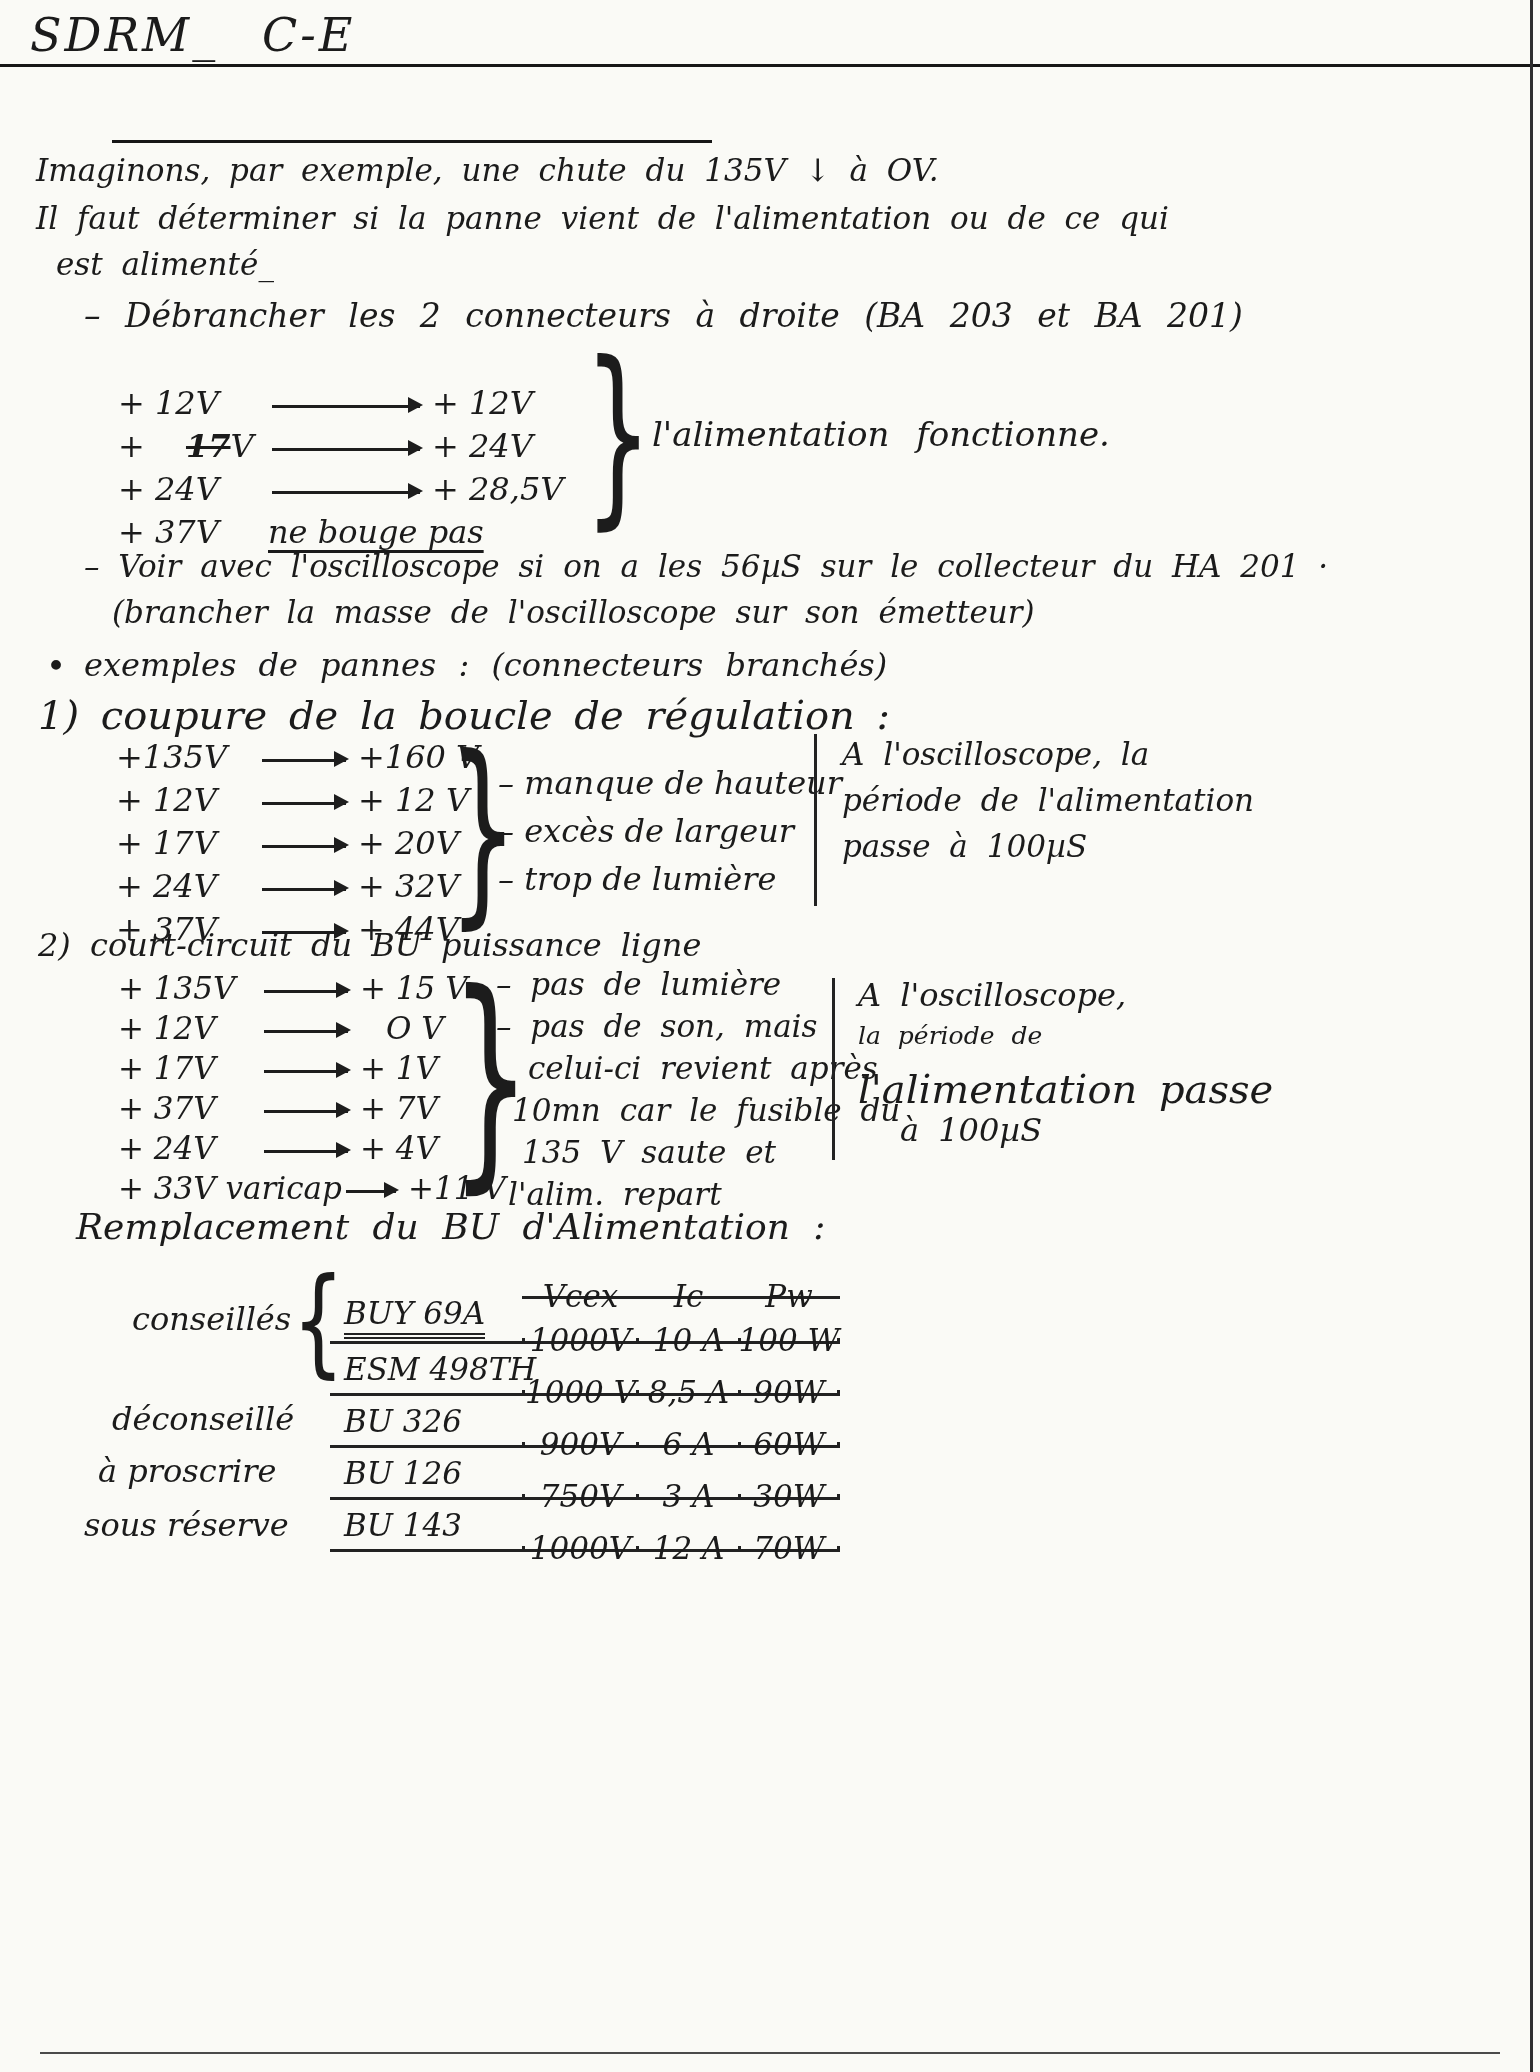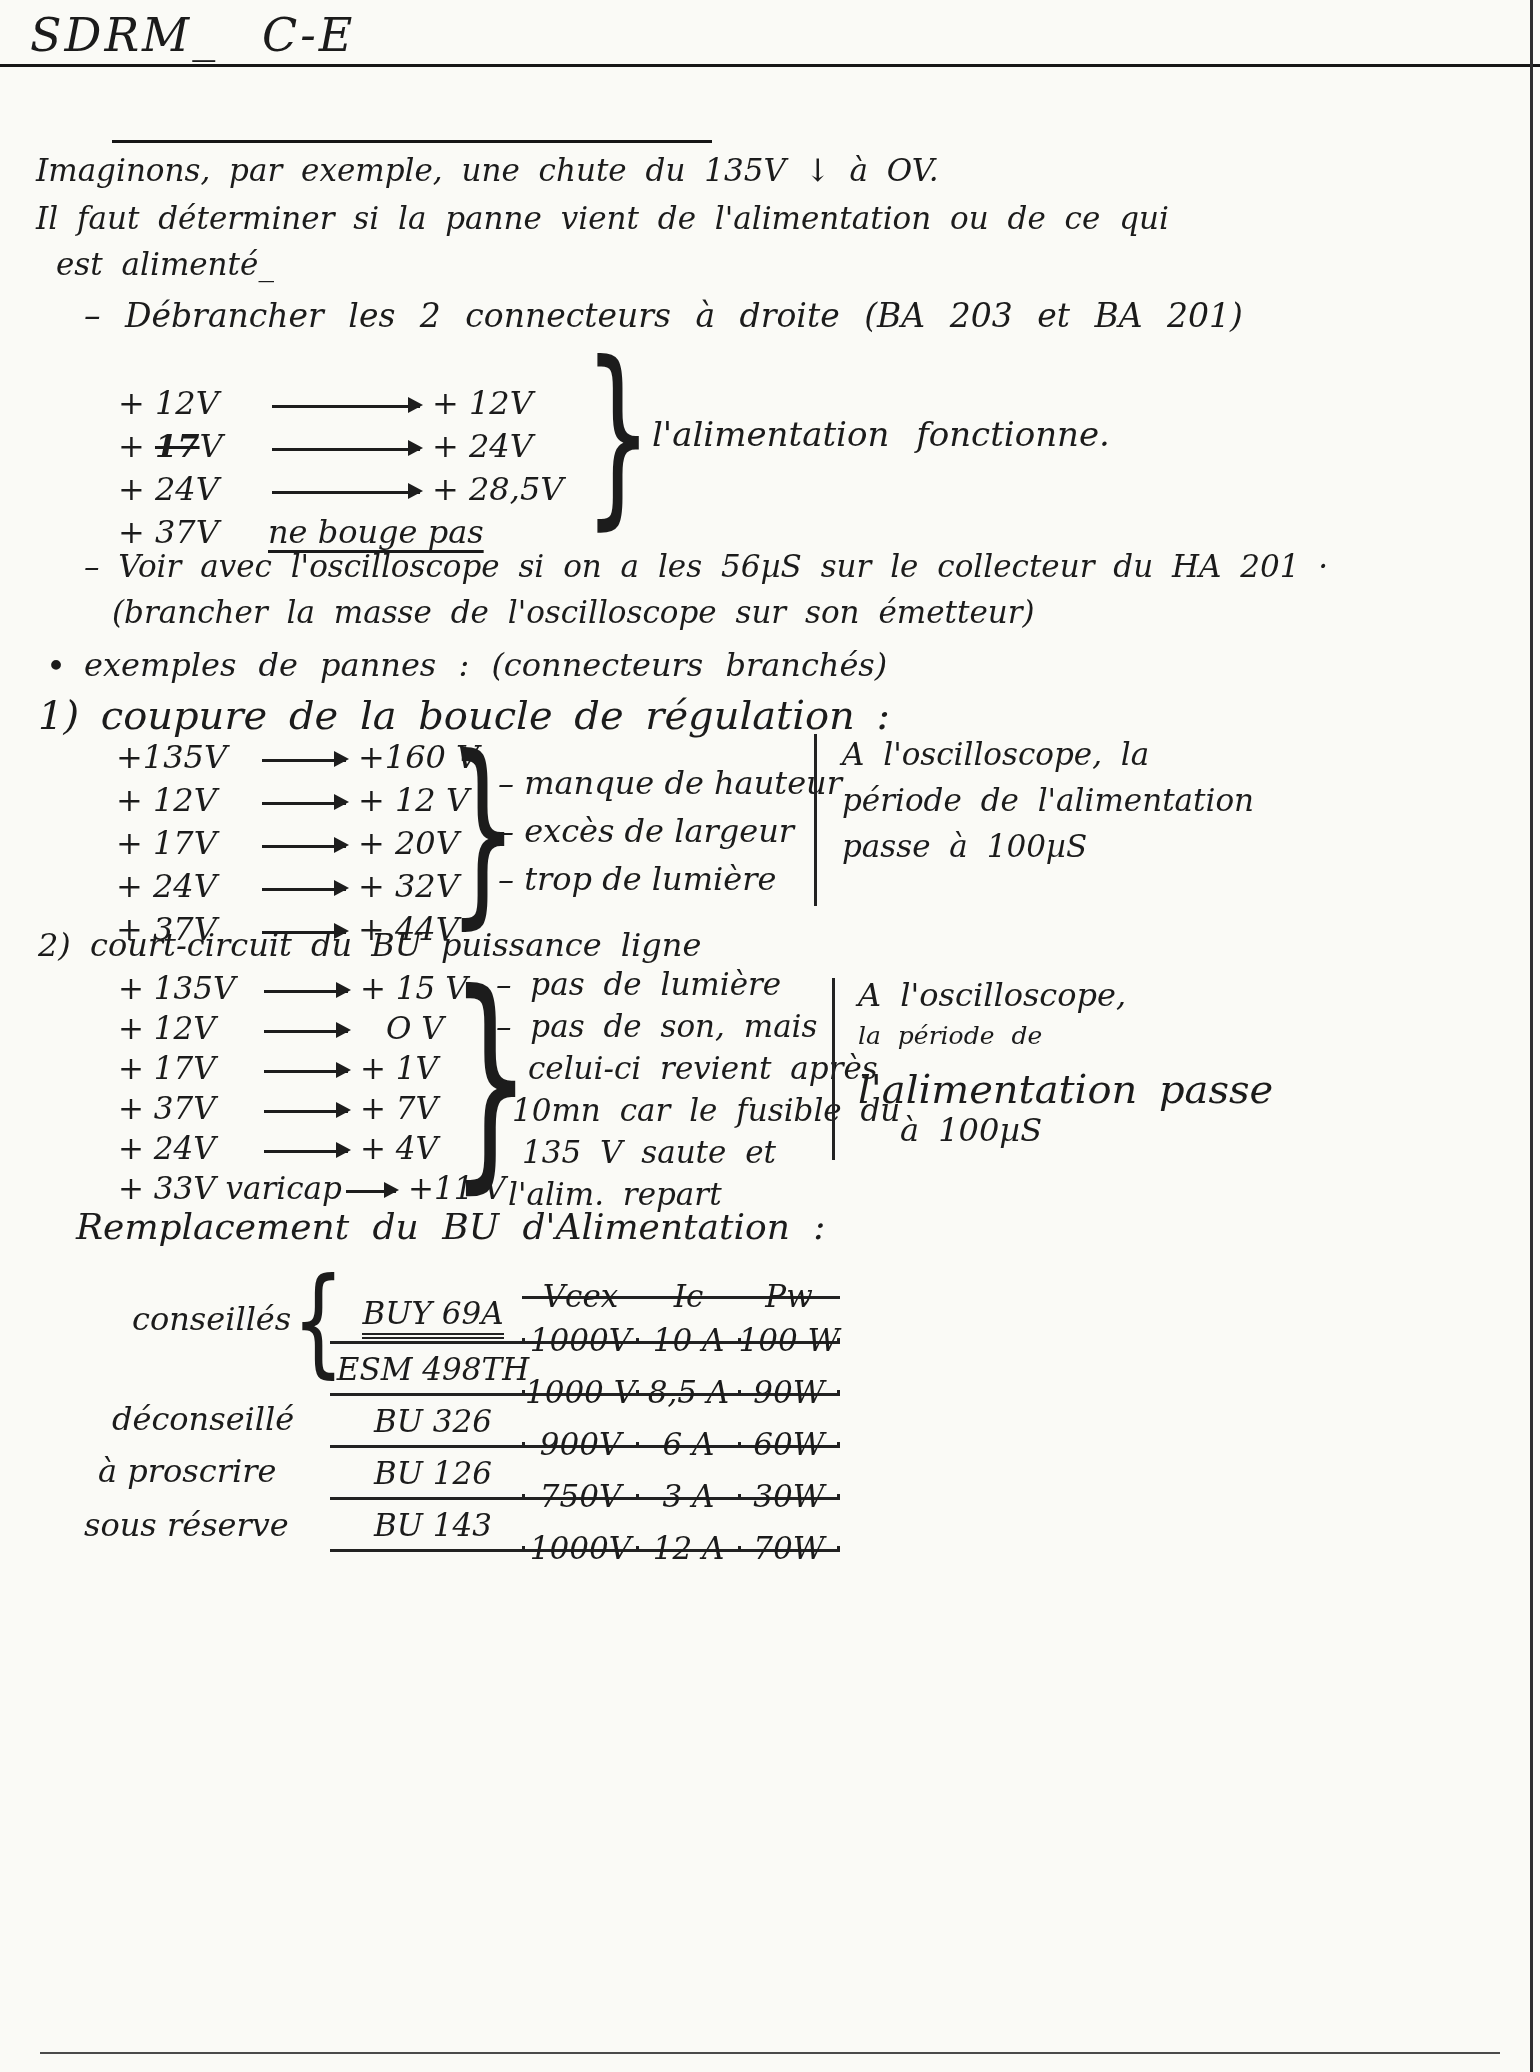--- a/index.html
+++ b/index.html
@@ -22,26 +22,26 @@
   .vlabel { min-width:128px; flex:none; }
   .vr { white-space:nowrap; }
   .arr { display:inline-block; height:3px; background:#1d1d1d; position:relative; margin:6px 12px 0 4px; flex:none; }
   .arr::after { content:""; position:absolute; right:-3px; top:-8px; width:0; height:0;
     border-top:8px solid transparent; border-bottom:8px solid transparent; border-left:15px solid #1d1d1d; }
   .arr-s { width:58px; } .arr-m { width:84px; } .arr-l { width:148px; }
   .brace { position:absolute; font-family:"DejaVu Sans",sans-serif; font-style:normal;
     line-height:1; transform:scaleX(0.55); transform-origin:left top; color:#1c1c1c; }
   .bar { position:absolute; border-left:3px solid #222; width:0; }
   .u { text-decoration:underline; text-underline-offset:7px; text-decoration-thickness:2.5px; }
-  .strike { font-weight:700; text-decoration:line-through; text-decoration-thickness:3px; }
+  .strike { font-weight:700; text-decoration:line-through; text-decoration-thickness:3px;margin-left:31px; }
   .dbl { border-bottom:6px double #222; padding-bottom:2px; }
   .grid { position:absolute; display:grid; grid-template-columns:192px 114px 102px 102px;
     grid-template-rows:42px 52px 52px 52px 52px 52px 34px; font-size:31px; }
   .cell { display:flex; align-items:center; justify-content:center; white-space:nowrap; }
-  .cname { justify-content:center; padding-left:14px; }
+  .cname { justify-content:flex-start; padding-left:14px; }
   .c-v { border-left:3px solid #222;margin-top:46px; }
   .c-r { border-right:3px solid #222; }
   .c-b { border-bottom:3px solid #222; }
   .dot { font-size:34px; }
 </style>
 </head>
 <body>
 
 <div class="page">
 

